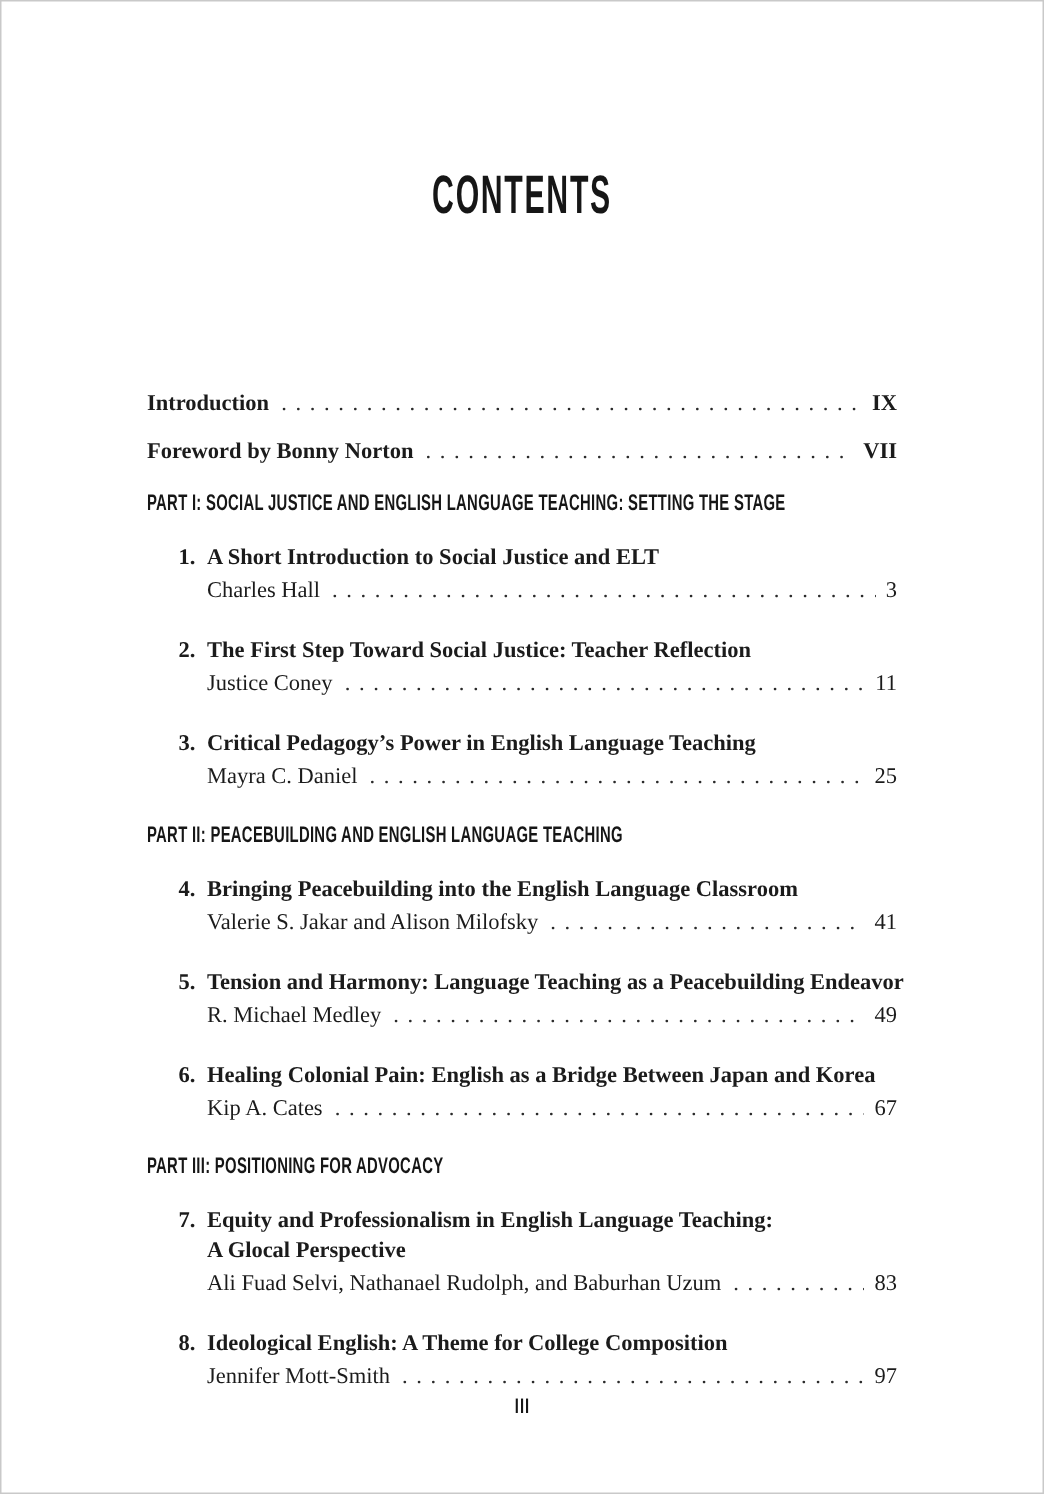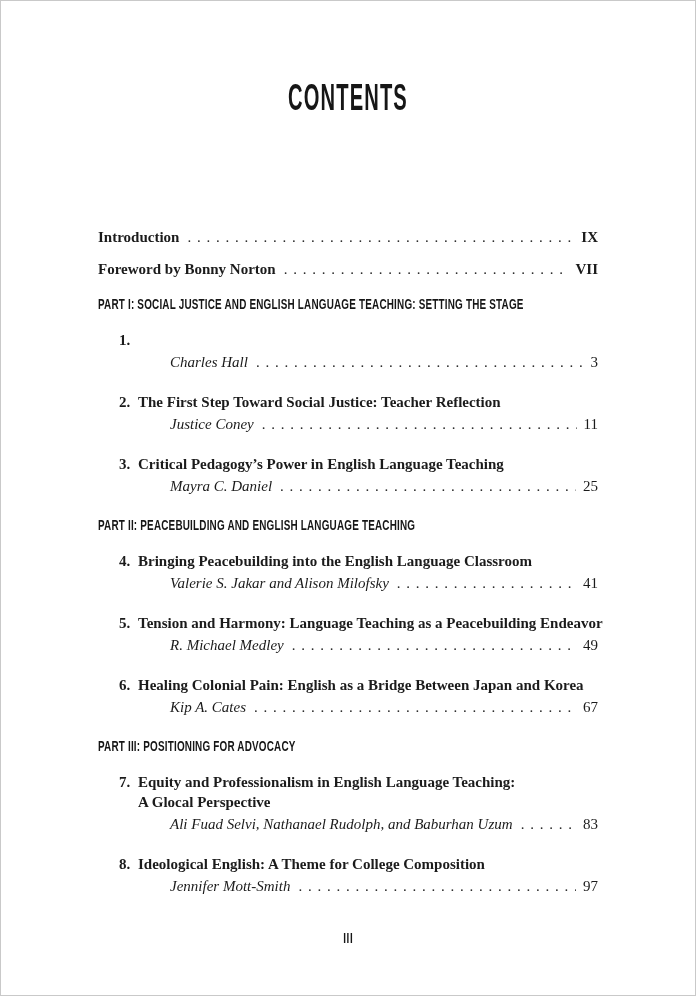--- a/index.html
+++ b/index.html
@@ -13,21 +13,21 @@
   .page {
     position: relative;
     width: 696px; height: 996px;
     box-sizing: border-box;
     border: 1px solid #c9c9c9;
     background: #ffffff;
   }
   
   .contents-title {
     margin: 0;
-    padding-top: 76px;
+    padding-top: 108px;
     text-align: center;
     line-height: 42px;
     height: 42px;
   }
   .title-inner {
     display: inline-block;
     font-family: "Liberation Sans", sans-serif;
     font-weight: 700;
     font-size: 36px;
     letter-spacing: 2px;
@@ -75,21 +75,21 @@
   }
   .ch-title { font-weight: 700; }
   .ch-title div { white-space: nowrap; }
   .ch-line2 {
     display: flex;
     align-items: baseline;
     margin-left: 19px;
     margin-top: 2px;
     margin-bottom: 20px;
   }
-  .ch-author { font-style: italic; white-space: nowrap; margin-left: 32px; }
+  .ch-author { white-space: nowrap; }
   
   .dots {
     flex: 1 1 auto;
     overflow: hidden;
     white-space: nowrap;
     margin: 0 7px 0 8px;
     font-weight: 400;
     letter-spacing: 1px;
     color: #2a2a2a;
   }
@@ -133,20 +133,23 @@
           <span class="dots"></span>
           <span class="pg">VII</span>
         </div>
       </div>
     <div id="parts">
         <div class="part">
           <div class="part-heading">PART I: SOCIAL JUSTICE AND ENGLISH LANGUAGE TEACHING: SETTING THE STAGE</div>
           <div class="chapter">
             <div class="ch-line1">
               <span class="ch-num">1.</span>
+              <div class="ch-title">
+                <div>A Short Introduction to Social Justice and ELT</div>
+              </div>
             </div>
             <div class="ch-line2">
               <span class="ch-author">Charles Hall</span>
               <span class="dots"></span>
               <span class="pg">3</span>
             </div>
           </div>
           <div class="chapter">
             <div class="ch-line1">
               <span class="ch-num">2.</span>

